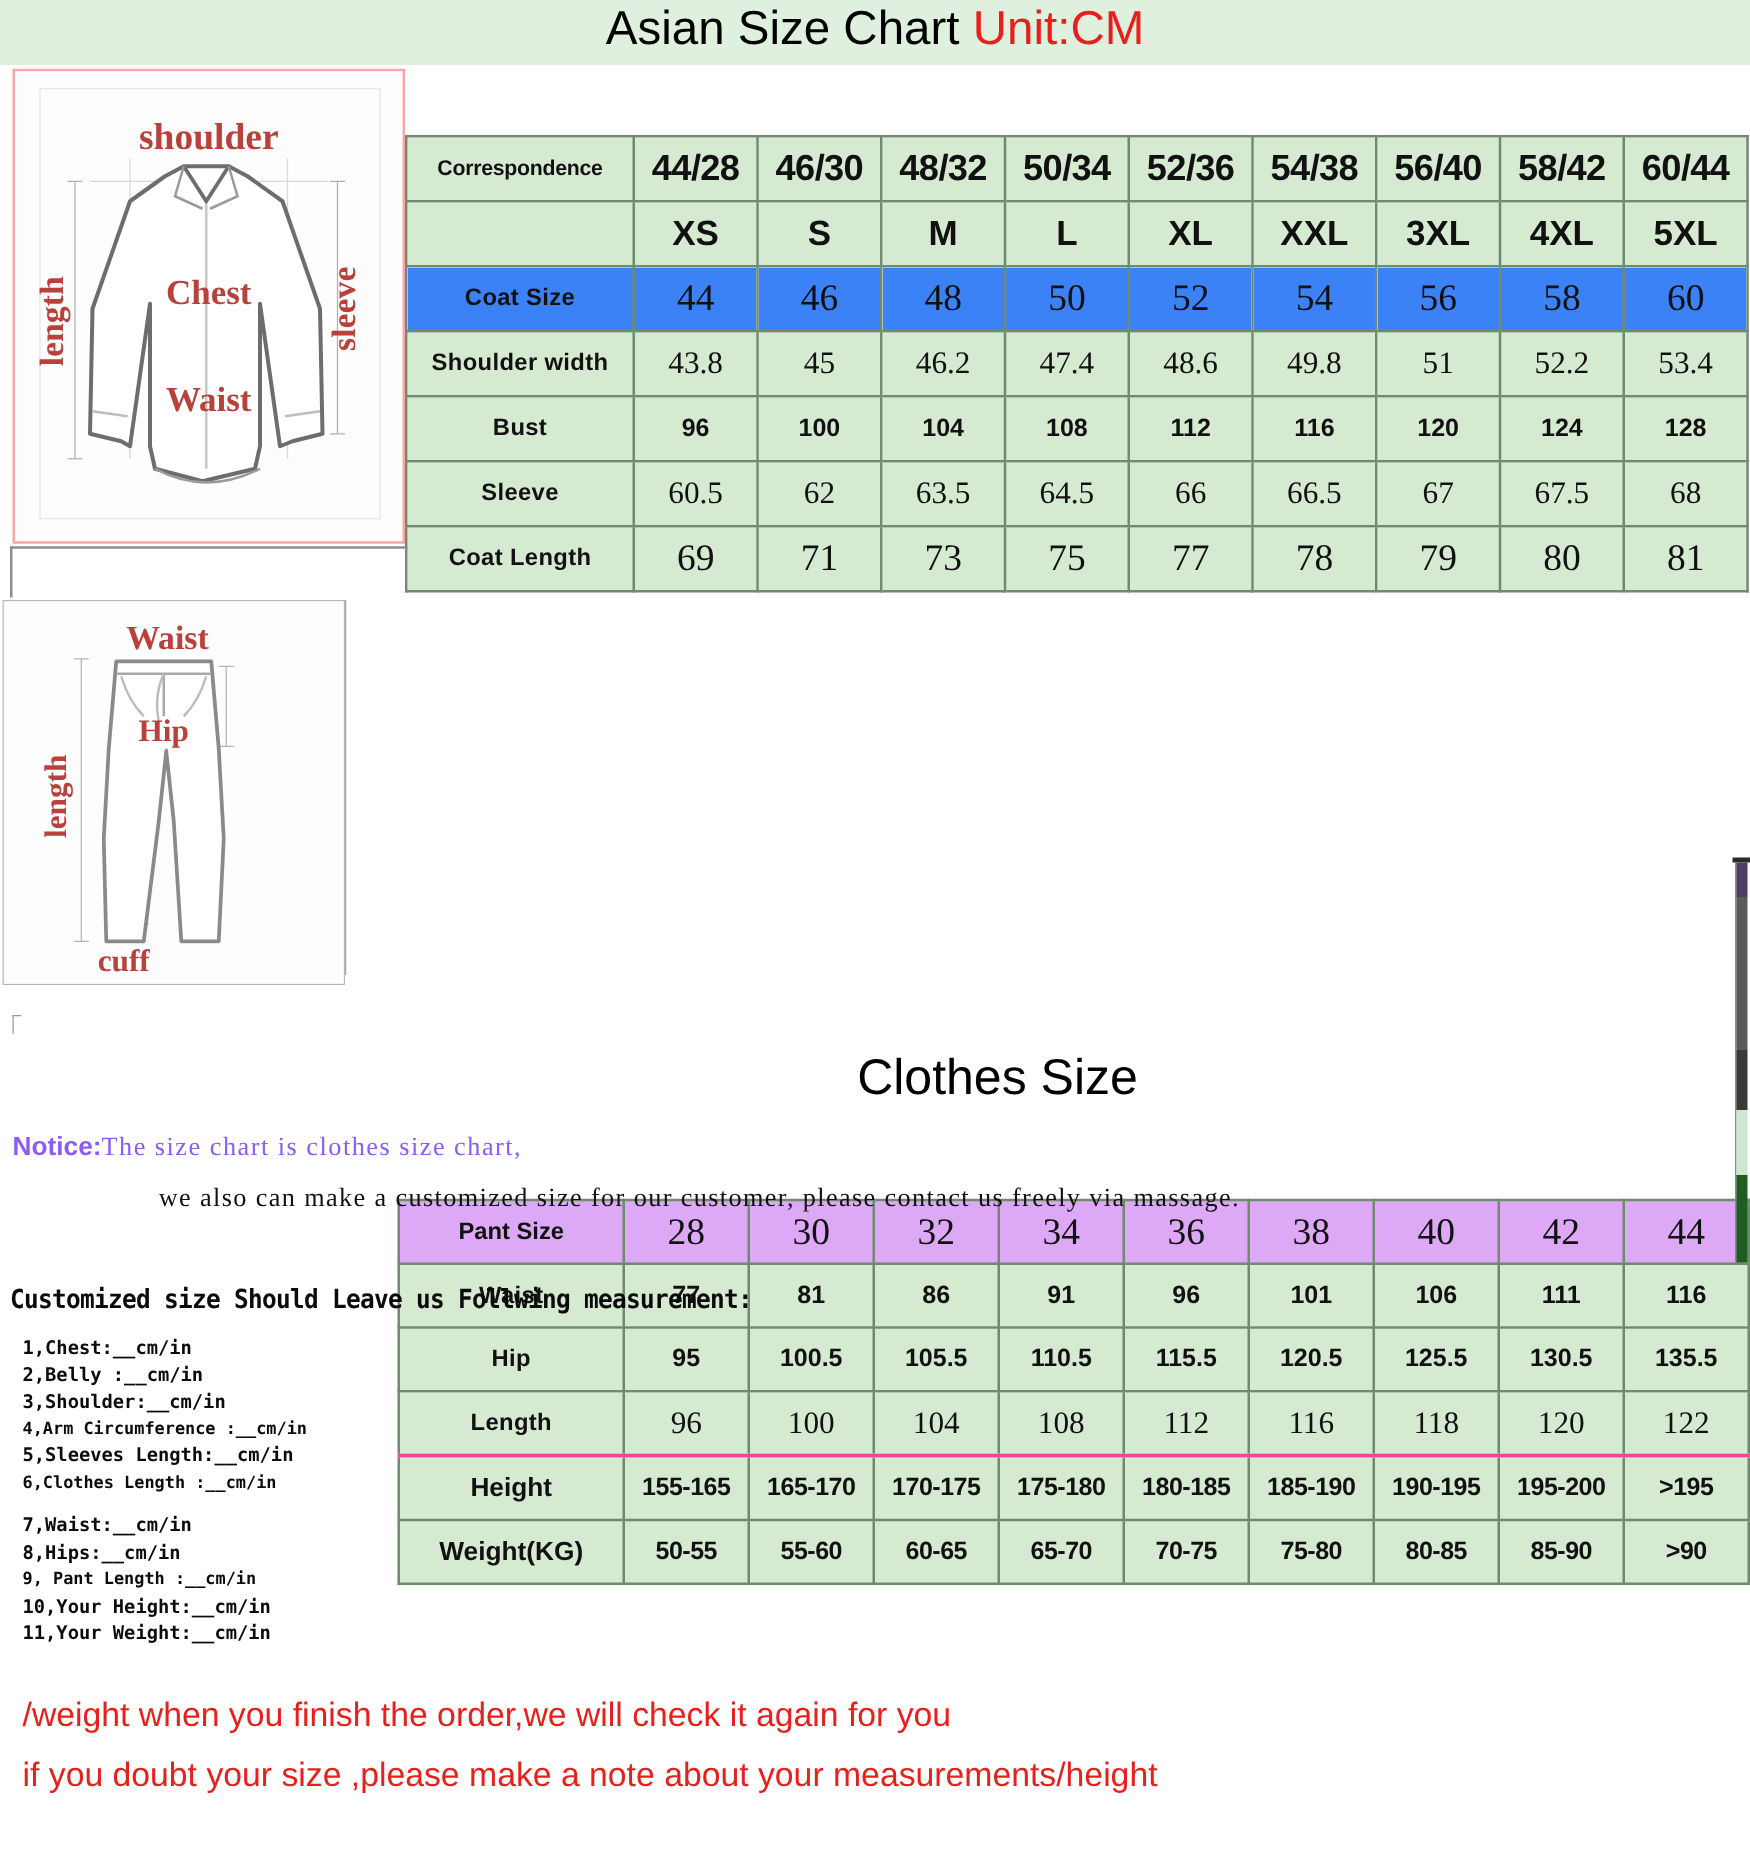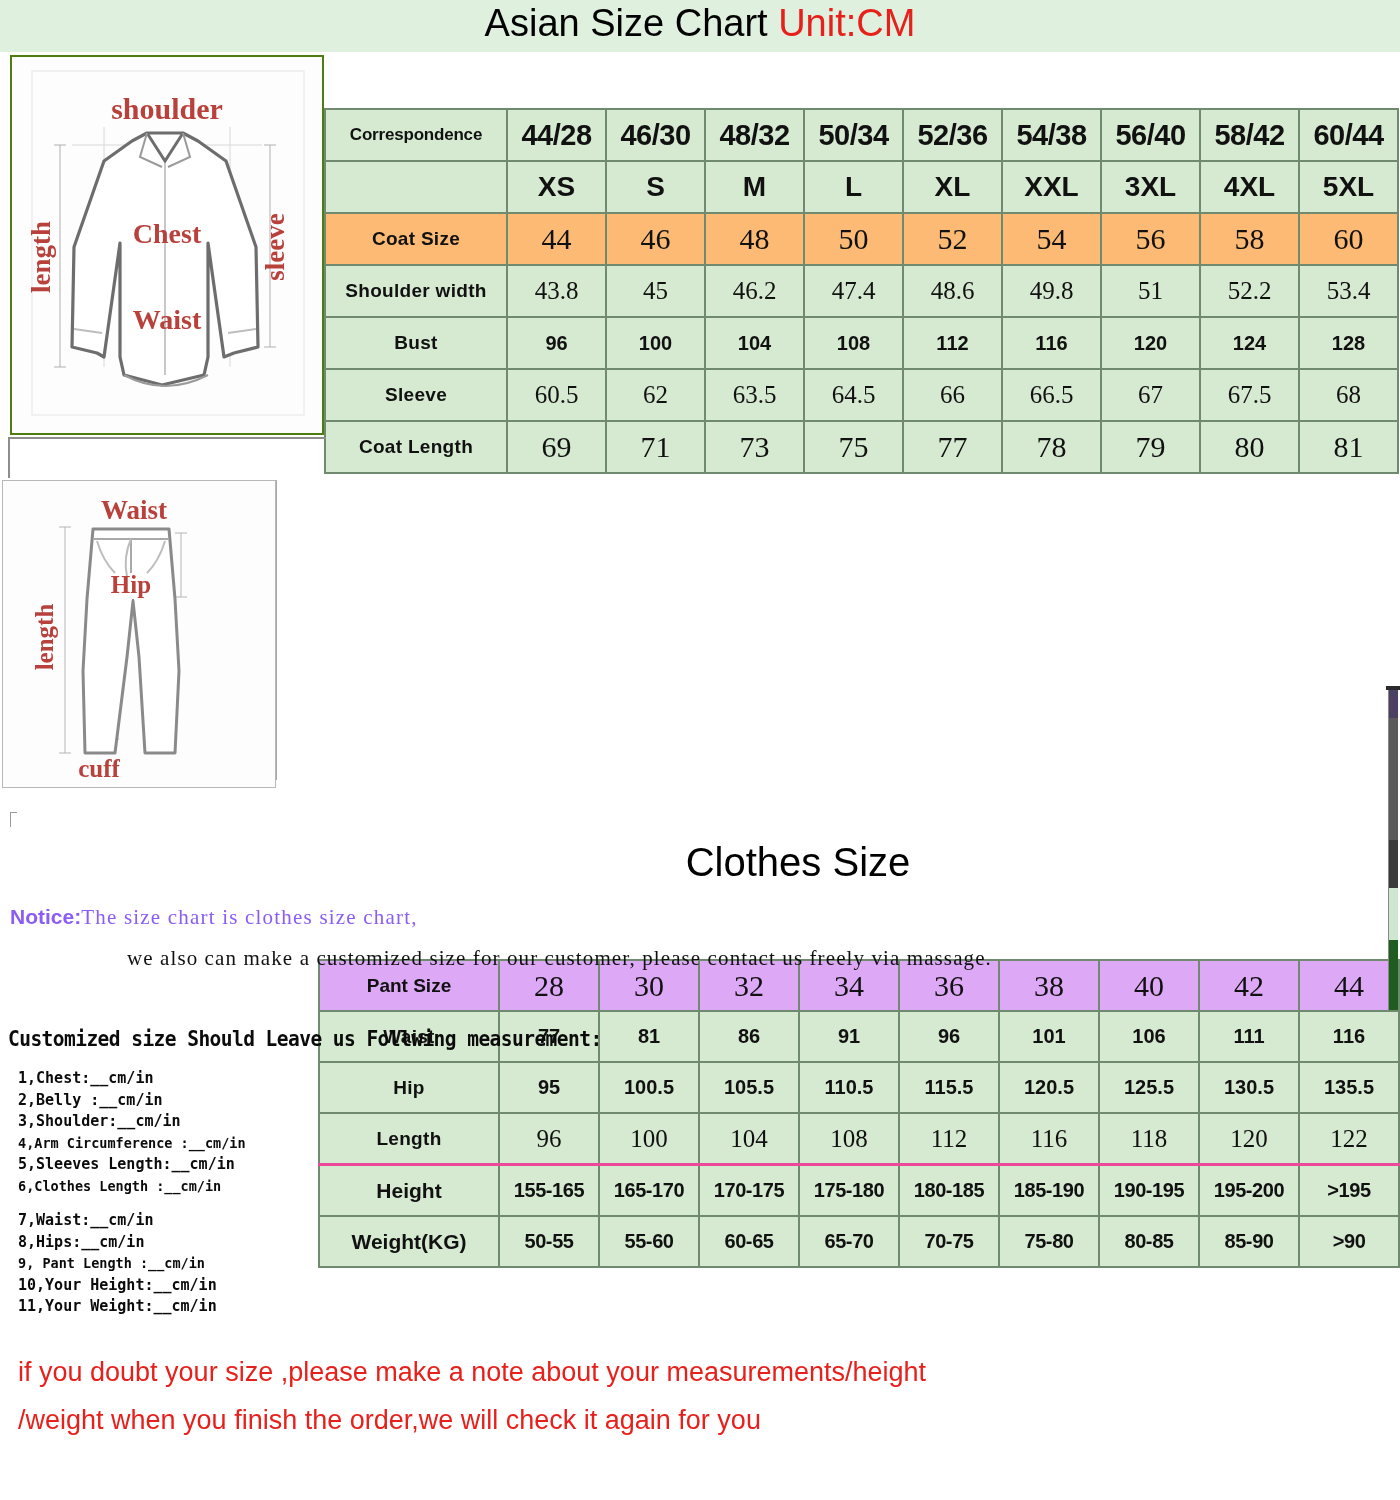--- a/index.html
+++ b/index.html
@@ -39,21 +39,21 @@
     position: absolute;
     left: 0; top: 52px;
     width: 1400px; height: 385px;
     background: #ffffff;
   }
   .coat-pic {
     position: absolute;
     left: 10px; top: 3px;
     width: 314px; height: 380px;
     background: #fdfdfd;
-    border: 2px solid #4d7c0f;
+    border: 2px solid #fca5a5;
     box-sizing: border-box;
     overflow: hidden;
   }
   .pants-section {
     position: absolute;
     left: 0; top: 478px;
     width: 1400px; height: 312px;
     background: #ffffff;
   }
   .pants-pic {
@@ -123,21 +123,21 @@
     font-size: 29px;
     font-family: "Liberation Sans", sans-serif;
     letter-spacing: -0.5px;
   }
   td.sizecode {
     color: #d62318;
     font-weight: bold;
     font-size: 28px;
   }
   tr.yellow td {
-    background: #fdba74;
+    background: #3b82f6;
     text-align: center;
   }
   td.coatsize-val {
     font-family: "Liberation Serif", serif;
     font-size: 30px;
   }
   td.serif-val {
     font-family: "Liberation Serif", serif;
     font-size: 25px;
   }
@@ -607,15 +607,15 @@
 
 <div class="meas-list-2">
   <div class="meas-item">7,Waist:__cm/in</div>
   <div class="meas-item">8,Hips:__cm/in</div>
   <div class="meas-item sm">9, Pant Length :__cm/in</div>
   <div class="meas-item">10,Your Height:__cm/in</div>
   <div class="meas-item">11,Your Weight:__cm/in</div>
 </div>
 
 <div class="red-footer">
+  <div>/weight when you finish the order,we will check it again for you</div>
   <div>if you doubt your size ,please make a note about your measurements/height</div>
-  <div>/weight when you finish the order,we will check it again for you</div>
 </div>
 
 </body></html>

